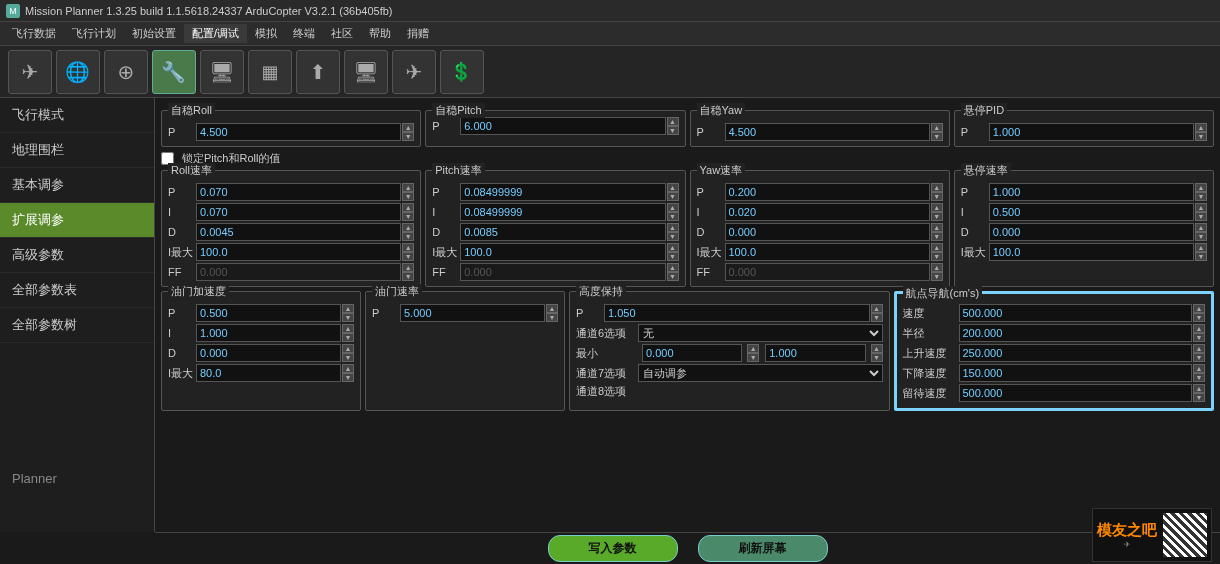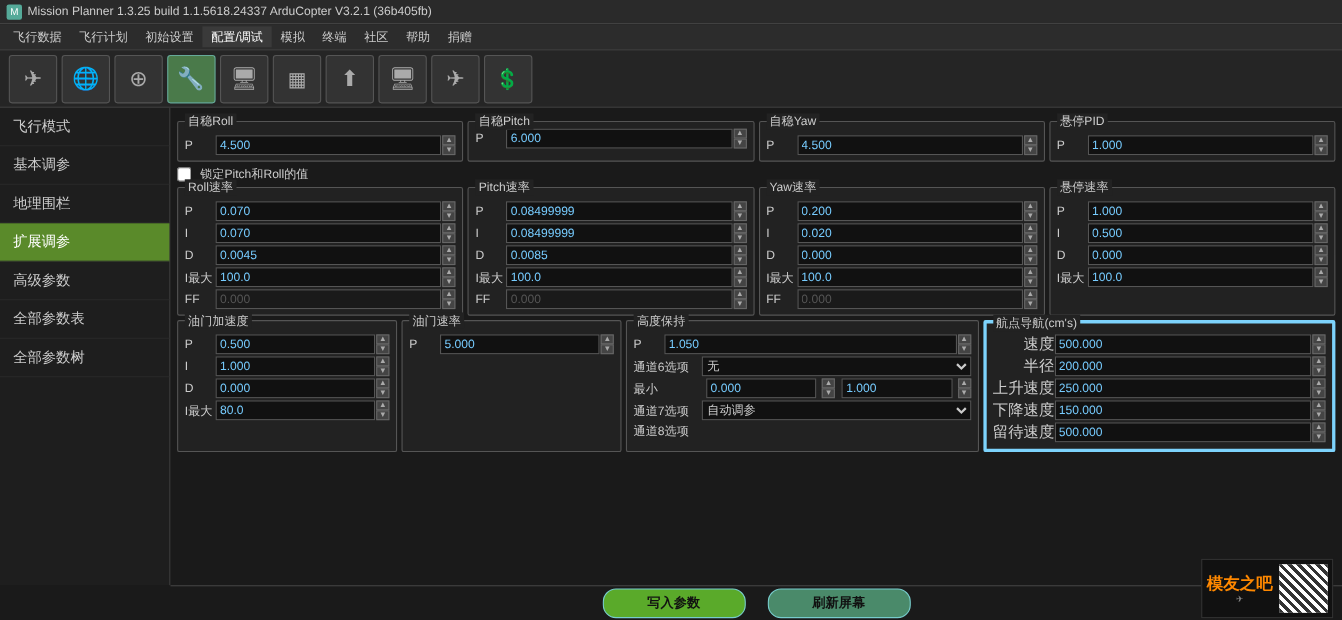--- a/index.html
+++ b/index.html
@@ -262,23 +262,22 @@
     }
 
     .waypoint-row {
       display: flex;
       align-items: center;
       margin-bottom: 2px;
     }
     .waypoint-label {
       width: 56px;
       color: #ccc;
-      font-size: 14px;
+      font-size: 11px;
       flex-shrink: 0;
-      text-align: right;
     }
   </style>
 </head>
 <body>
 
 <div id="titlebar">
   <span style="width:14px;height:14px;background:#5a9;margin-right:5px;display:inline-block;border-radius:2px;font-size:9px;color:#fff;text-align:center;line-height:14px;">M</span>
   <span>Mission Planner 1.3.25 build 1.1.5618.24337 ArduCopter V3.2.1 (36b405fb)</span>
 </div>
 
@@ -324,26 +323,27 @@
   </div>
   <div class="toolbar-btn">
     <span style="font-size:18px;">💲</span>
   </div>
 </div>
 
 <div id="main" style="position:relative;">
 
   <div id="sidebar">
     <div class="sidebar-item">飞行模式</div>
+    <div class="sidebar-item">地理围栏</div>
     <div class="sidebar-item">基本调参</div>
-    <div class="sidebar-item">地理围栏</div>
     <div class="sidebar-item active">扩展调参</div>
     <div class="sidebar-item">高级参数</div>
     <div class="sidebar-item">全部参数表</div>
     <div class="sidebar-item">全部参数树</div>
+    <div class="sidebar-footer">Planner</div>
   </div>
 
   <div id="content">
 
     <div class="params-grid" style="margin-top:6px;">
 
       <div class="param-group" style="padding-top:10px;">
         <span class="param-group-title">自稳Roll</span>
         <div class="param-row">
           <span class="param-label">P</span>

